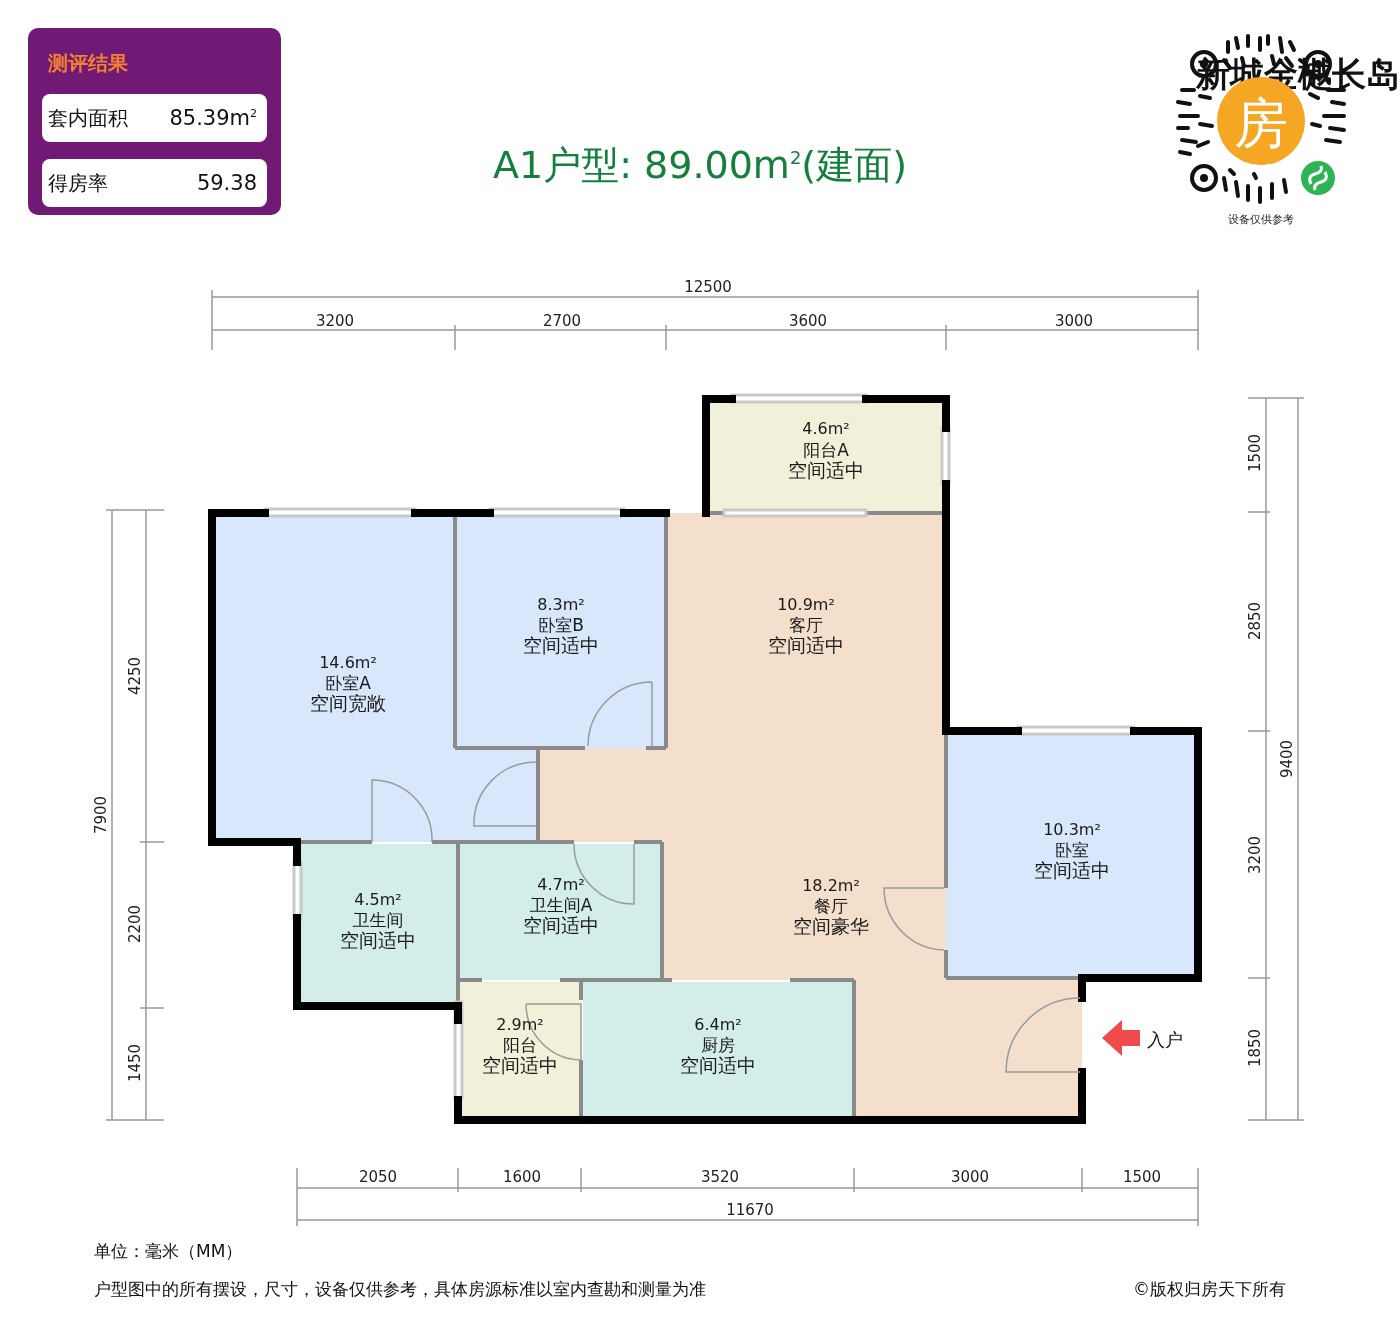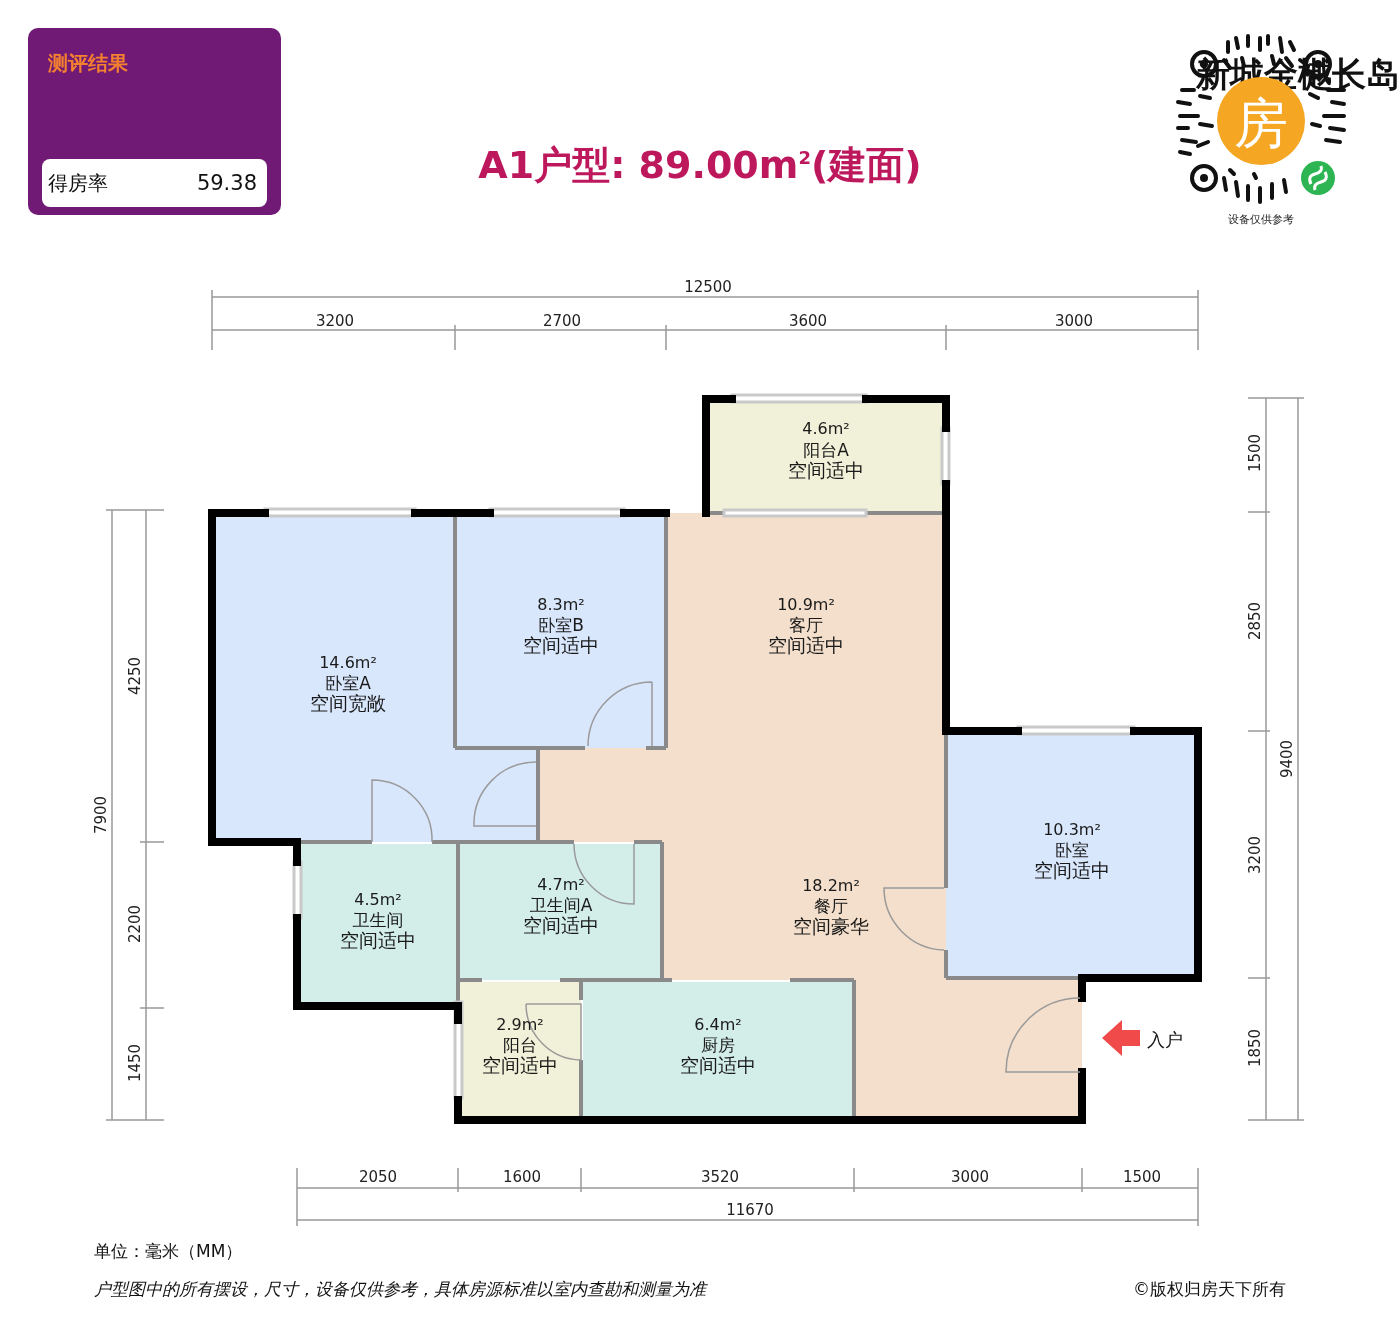--- a/index.html
+++ b/index.html
@@ -9,38 +9,42 @@
   .result-card { position: absolute; left: 28px; top: 28px; width: 253px; height: 187px; background: #701a75; border-radius: 10px; }
   .result-title { position: absolute; left: 20px; top: 22px; font-size: 20px; color: #f5812f; font-weight: bold; }
   .result-row { position: absolute; left: 14px; width: 225px; height: 48px; background: #fff; border-radius: 8px; display: flex; align-items: center; justify-content: space-between; padding: 0 10px 0 6px; }
   .result-row.r1 { top: 66px; }
   .result-row.r2 { top: 131px; gap: 8px; }
   .result-label { font-size: 20px; color: #111; }
   .result-value { font-size: 21px; color: #111; }
   .result-value sup { font-size: 11px; }
 
   .title-main { position: absolute; left: 0; width: 1400px; top: 52px; text-align: right; font-size: 34px; font-weight: bold; color: #111; }
-  .title-sub { position: absolute; left: 0; width: 1400px; top: 140px; text-align: center; font-size: 38px; font-weight: bold; color: #be185d; }
+  .title-sub { position: absolute; left: 0; width: 1400px; top: 140px; text-align: center; font-size: 38px; font-weight: normal; color: #15803d; }
   .title-sub sup { font-size: 18px; }
 
   .qr { position: absolute; left: 1168px; top: 28px; width: 186px; height: 186px; }
   .qr-caption { position: absolute; left: 1168px; top: 212px; width: 186px; text-align: center; font-size: 11px; color: #222; }
 
   .plan { position: absolute; left: 0; top: 0; }
   .plan text { font-family: "DejaVu Sans", "Liberation Sans", sans-serif; }
 
   .footer-unit { position: absolute; left: 94px; top: 1240px; font-size: 17px; color: #111; }
-  .footer-note { position: absolute; left: 94px; top: 1278px; font-size: 17px; color: #111; font-style: italic; }
+  .footer-note { position: absolute; left: 94px; top: 1278px; font-size: 17px; color: #111; }
   .footer-copy { position: absolute; right: 114px; top: 1278px; font-size: 17px; color: #111; margin-left: 27px; }
 </style>
 </head>
 <body>
 
 <div class="result-card">
   <div class="result-title">测评结果</div>
+  <div class="result-row r1">
+    <span class="result-label">套内面积</span>
+    <span class="result-value"><span>85.39m</span><sup>2</sup></span>
+  </div>
   <div class="result-row r2">
     <span class="result-label">得房率</span>
     <span class="result-value">59.38</span>
   </div>
 </div>
 
 <div class="title-main">新城金樾长岛</div>
 <div class="title-sub"><span>A1户型: 89.00m</span><sup>2</sup><span>(建面)</span></div>
 
 <svg class="qr" viewBox="0 0 186 186">

